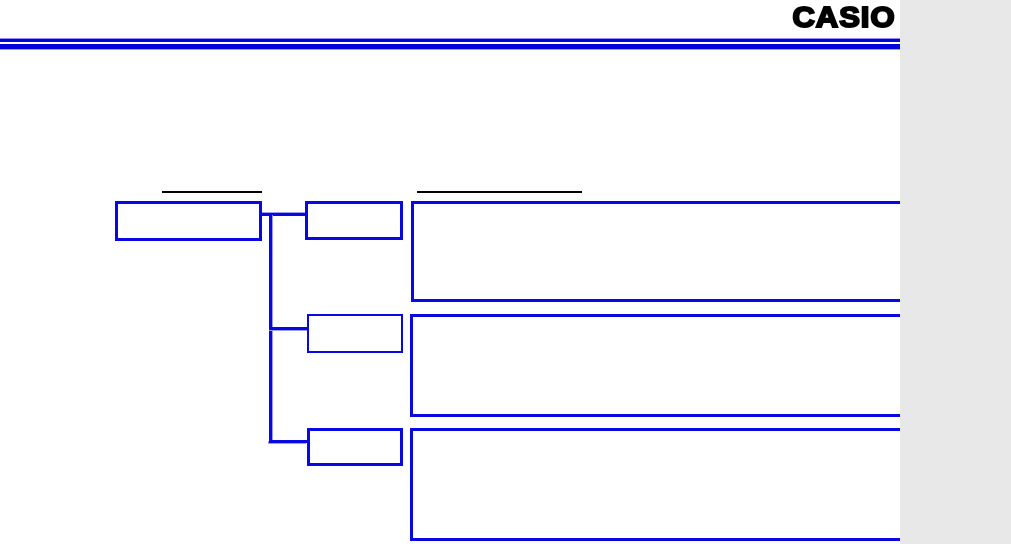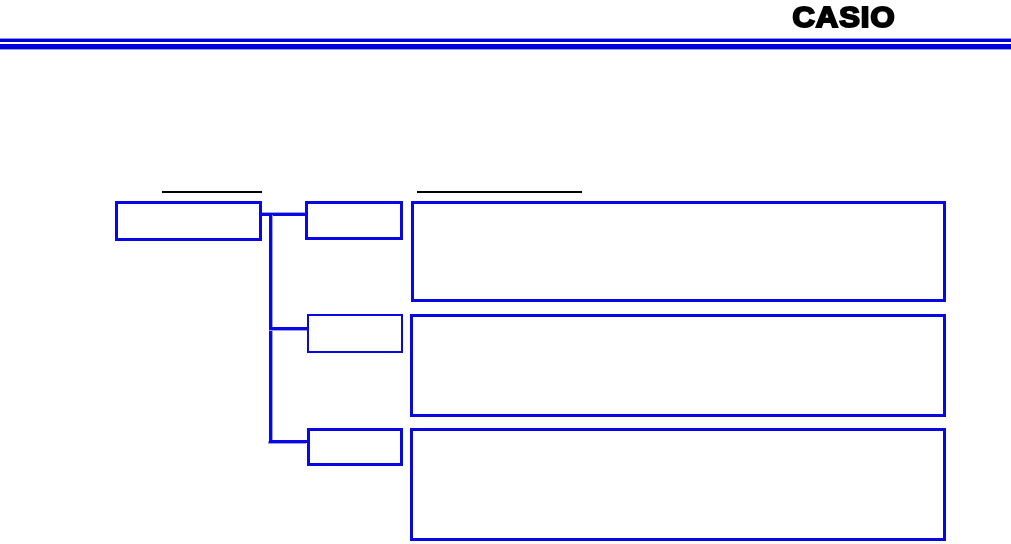--- a/index.html
+++ b/index.html
@@ -1,19 +1,19 @@
 <!DOCTYPE html>
 <html><head>
 <meta charset="utf-8">
 <style>
   html,body{margin:0;padding:0;}
   body{background:#e8e8e8;}
   #page{
     position:relative;
-    width:1011px;height:544px;
+    width:900px;height:544px;
     background:#ffffff;
     overflow:hidden;
     font-family:"Liberation Sans", sans-serif;
   }
   
   .logo{
     position:absolute;
     left:756px;top:1px;width:176px;height:34px;
     display:flex;align-items:center;justify-content:center;
     color:#000;

